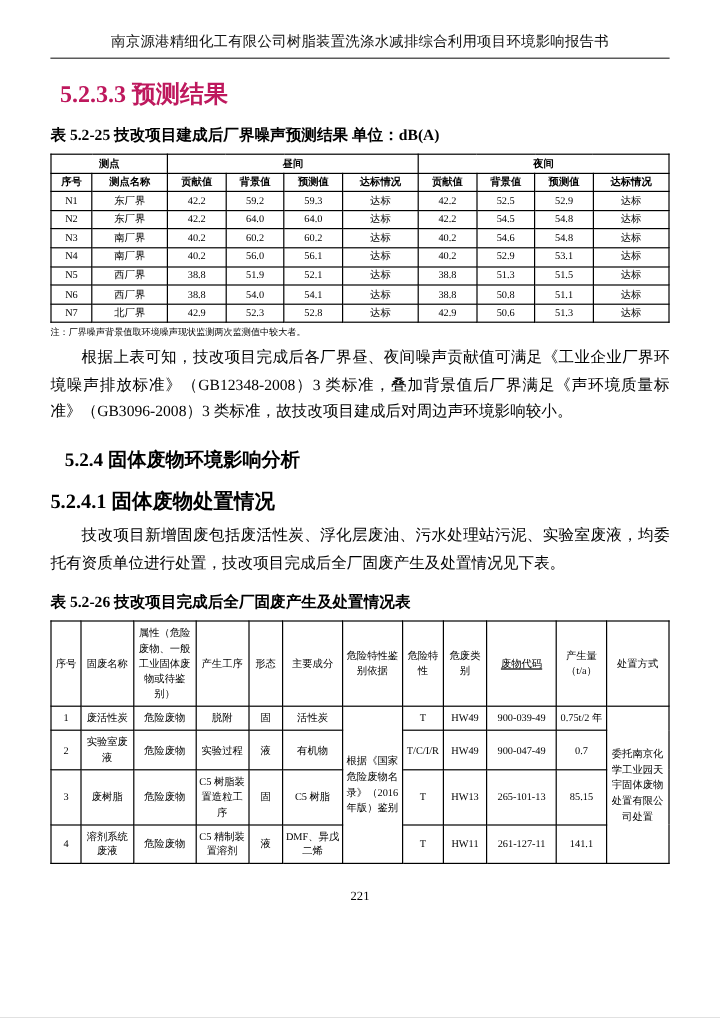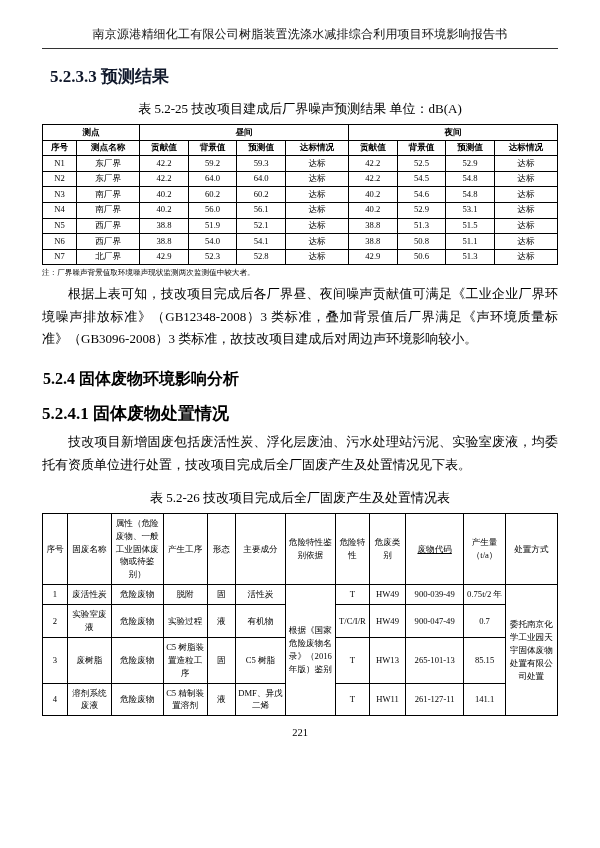--- a/index.html
+++ b/index.html
@@ -20,24 +20,24 @@
   .header{
     text-align:center;
     font-size:12px;
     color:#111;
     letter-spacing:0.2px;
     padding-bottom:5px;
     border-bottom:1px solid #333;
     margin-bottom:16px;
   }
   h3.sec{
-    font-size:17px;
+    font-size:20px;
     font-weight:bold;
     margin:14px 0 8px 8px;
-    color:#0f172a;
+    color:#be185d;
   }
   h2.sec{
     font-size:16px;
     font-weight:bold;
     margin:18px 0 8px 0px;
     color:#000;
   }
   h3.sec2{
     font-size:17px;
     font-weight:bold;
@@ -46,23 +46,22 @@
   }
   p.body{
     font-size:13px;
     line-height:1.75;
     margin:4px 0;
     text-align:justify;
     text-indent:2em;
     color:#000;
   }
   .tbl-title{
-    text-align:center;
     font-size:13px;
-    font-weight:normal;
+    font-weight:bold;
     margin:12px 0 6px 0;
     color:#000;
   }
   table{
     border-collapse:collapse;
     width:100%;
     font-size:8.6px;
     color:#000;
   }
   table.noise td, table.noise th{
@@ -84,21 +83,21 @@
     text-align:center;
     padding:3px 2px;
     line-height:1.5;
     font-size:8.6px;
     vertical-align:middle;
   }
   table.waste th{font-weight:normal;}
   .pagenum{
     text-align:center;
     font-size:10.5px;
-    margin-top:11px;
+    margin-top:22px;
     color:#000;
   }
   .nowrapcell{white-space:nowrap;}
 </style>
 </head>
 <body>
 
 <div class="page">
 
   <div class="header">南京源港精细化工有限公司树脂装置洗涤水减排综合利用项目环境影响报告书</div>
@@ -213,21 +212,21 @@
         <td>51.3</td>
         <td>达标</td>
       </tr>
     </tbody>
   </table>
 
   <div class="note">注：厂界噪声背景值取环境噪声现状监测两次监测值中较大者。</div>
 
   <p class="body">根据上表可知，技改项目完成后各厂界昼、夜间噪声贡献值可满足《工业企业厂界环境噪声排放标准》（GB12348-2008）3 类标准，叠加背景值后厂界满足《声环境质量标准》（GB3096-2008）3 类标准，故技改项目建成后对周边声环境影响较小。</p>
 
-  <h2 class="sec" style="margin-left:1px;">5.2.4 固体废物环境影响分析</h2>
+  <h2 class="sec" style="margin-left:12px;">5.2.4 固体废物环境影响分析</h2>
 
   <h3 class="sec2">5.2.4.1 固体废物处置情况</h3>
 
   <p class="body">技改项目新增固废包括废活性炭、浮化层废油、污水处理站污泥、实验室废液，均委托有资质单位进行处置，技改项目完成后全厂固废产生及处置情况见下表。</p>
 
   <div class="tbl-title">表 5.2-26  技改项目完成后全厂固废产生及处置情况表</div>
 
   <table class="waste">
     <thead>
       <tr>

